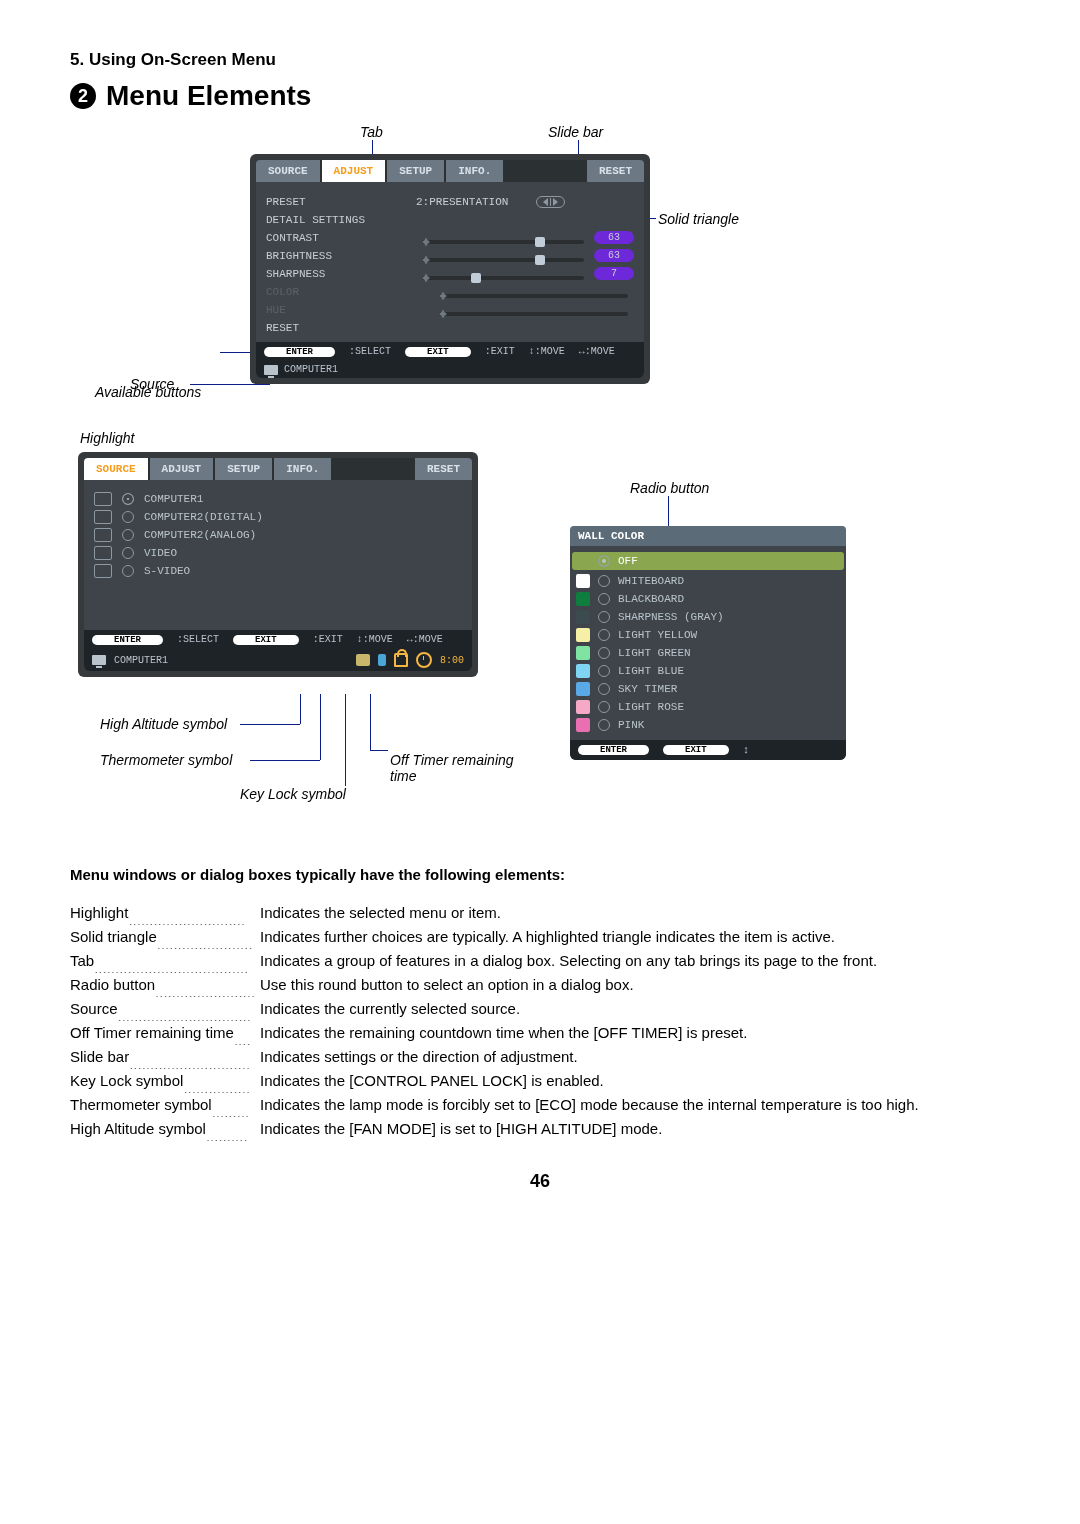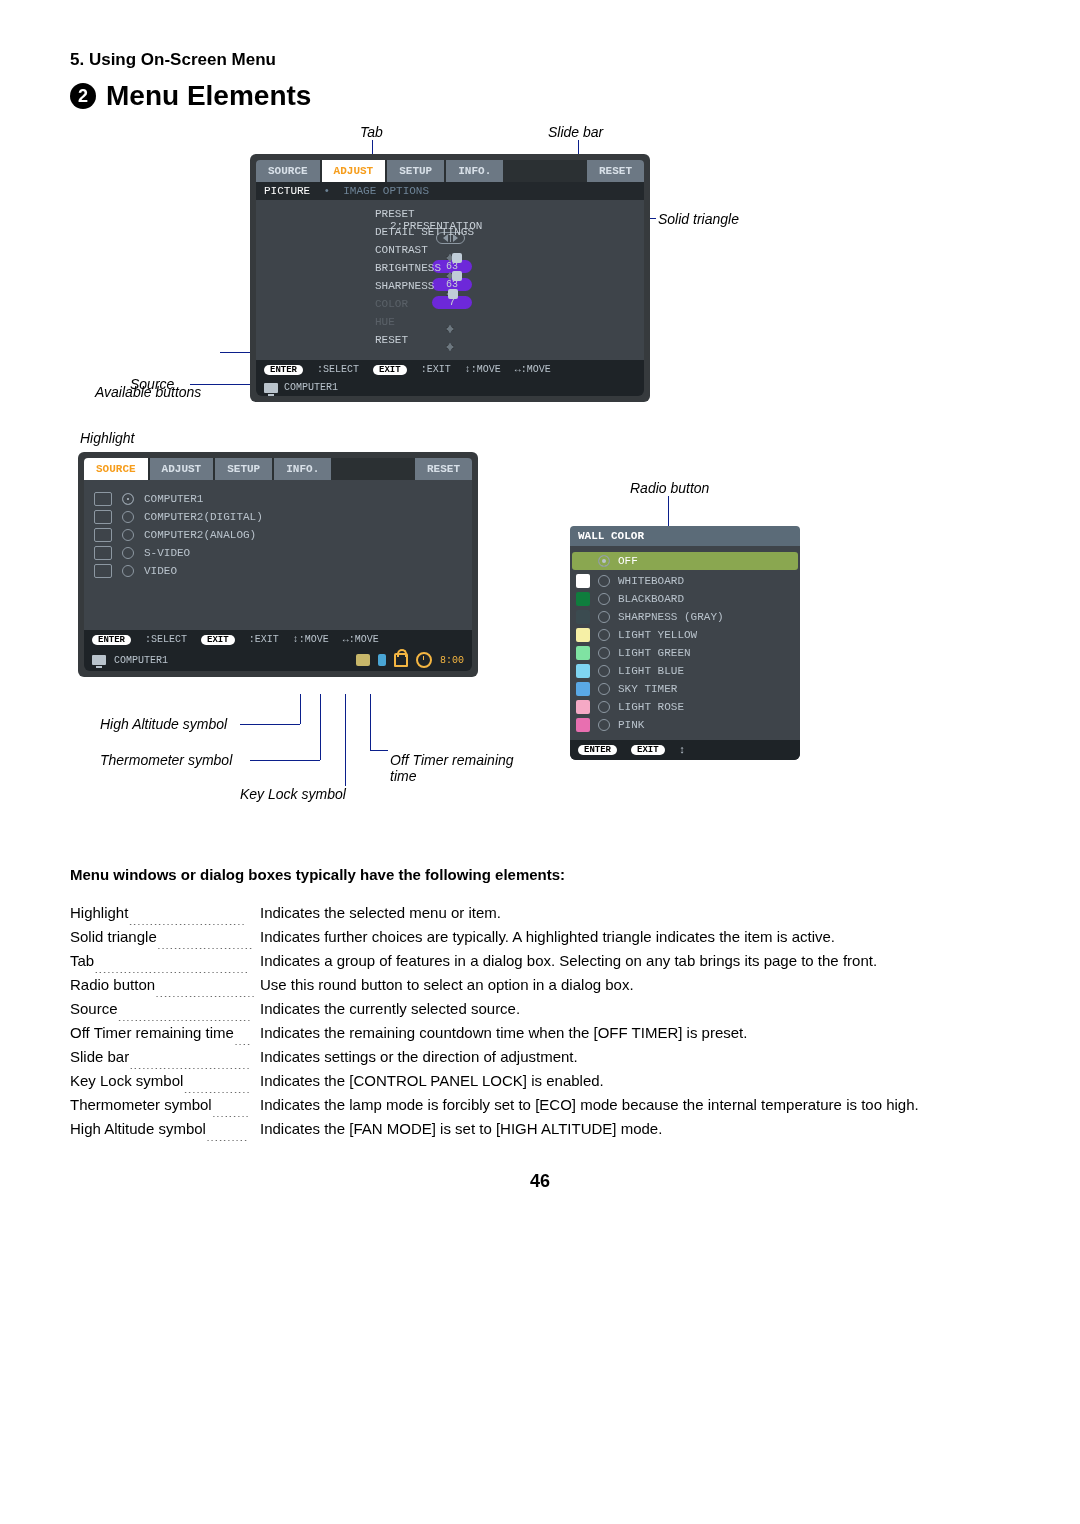--- a/index.html
+++ b/index.html
@@ -66,21 +66,21 @@
   }
   .osd-tab.active { background:#fff; color:#f69d1c; }
   .osd-tab.reset { margin-left:auto; }
   .osd-subtabs { background:#23282c; color:#6d8396; padding:3px 8px; font-size:11px; }
   .osd-subtabs .sel{ color:#fff; }
   .osd-body {
     background:#3e444a;
     padding:8px 10px;
     min-height:130px;
   }
-  .osd-row { display:flex; align-items:center; height:18px; color:#c7cfd6;flex-direction:column;}
+  .osd-row { display:flex; align-items:flex-end; height:18px; color:#c7cfd6;}
   .osd-row.disabled{ color:#5a6168;gap:17px;}
   .osd-row .lab{ width:150px; }
   .osd-row .val{ width:120px; text-align:left;}
   .slider{
     flex:1; height:4px; background:#2a2e31; border-radius:2px; position:relative; margin:0 6px;
     display:flex; align-items:center;
   }
   .slider:before, .slider:after{
     content:""; width:0;height:0; border-top:4px solid transparent;border-bottom:4px solid transparent;
   }
@@ -92,21 +92,21 @@
     margin-left:4px; min-width:24px; text-align:center;
   }
   .solid-tri{ display:inline-flex; align-items:center; gap:2px; border:1px solid #8d98a2; border-radius:10px; padding:1px 6px;}
   .tri{ width:0;height:0;border-top:4px solid transparent;border-bottom:4px solid transparent; }
   .tri.l{ border-right:5px solid #8d98a2;}
   .tri.r{ border-left:5px solid #8d98a2;}
   .osd-footer{
     background:#1e2327; padding:4px 8px; font-size:10px; color:#b9c3cc;
     display:flex; gap:14px; align-items:center;
   }
-  .pill{ background:#fff; color:#000; border-radius:8px; padding:0 6px; font-size:9px; font-weight:bold;}
+  .pill{ background:#fff; color:#000; border-radius:8px; padding:0 22px; font-size:9px; font-weight:bold;}
   .osd-source-bar{
     background:#1e2327; padding:3px 8px; font-size:10px; color:#b9c3cc;
     display:flex; gap:6px; align-items:center; border-radius:0 0 6px 6px;
   }
   .monitor-ico{ width:14px;height:10px;background:#b9c3cc;border-radius:1px;position:relative;}
   .monitor-ico:after{content:"";position:absolute;bottom:-3px;left:4px;width:6px;height:2px;background:#b9c3cc;}
 
   
   .fig2-wrap{ position:relative; width:100%; height:400px; }
   .osd-source-body{ background:#3e444a; padding:10px; min-height:130px;}
@@ -119,21 +119,21 @@
     display:flex; gap:8px; align-items:center; border-radius:0 0 6px 6px;
   }
   .mini-ico{ width:14px;height:12px;background:#b9c3cc;border-radius:2px;display:inline-block;}
   .lock-ico{ width:10px;height:10px;border:2px solid #f5b642;border-radius:2px 2px 1px 1px; position:relative;}
   .lock-ico:before{content:"";position:absolute;top:-6px;left:1px;width:6px;height:6px;border:2px solid #f5b642;border-bottom:none;border-radius:6px 6px 0 0;}
   .clock-ico{ width:12px;height:12px;border:2px solid #f5b642;border-radius:50%;position:relative;}
   .clock-ico:after{content:"";position:absolute;top:2px;left:5px;width:1px;height:4px;background:#f5b642;}
 
   
   .wall-panel{
-    width:230px;
+    width:276px;
     background:#3e444a;
     border-radius:6px;
     font-family:"Courier New",monospace;
     font-size:11px;
     color:#b9c3cc;
     position:absolute;
   }
   .wall-head{ background:#5b6b78; color:#fff; font-weight:bold; padding:4px 8px; border-radius:4px 4px 0 0;}
   .wall-body{ padding:6px;}
   .wall-row{ display:flex; align-items:center; gap:8px; height:18px;}
@@ -186,23 +186,20 @@
 
     <div class="osd" style="left:180px; top:28px;">
       <div class="osd-inner">
         <div class="osd-tabs" id="osd1-tabs">
             <div class="osd-tab">SOURCE</div>
             <div class="osd-tab active">ADJUST</div>
             <div class="osd-tab">SETUP</div>
             <div class="osd-tab">INFO.</div>
             <div class="osd-tab reset">RESET</div>
           </div>
-        <div class="osd-subtabs">
-          <span class="sel">PICTURE</span><span style="color:#6d8396;"> &nbsp;•&nbsp; IMAGE OPTIONS</span>
-        </div>
         <div class="osd-body" id="osd1-body">
             <div class="osd-row">
               <span class="lab">PRESET</span>
               <span class="val">2:PRESENTATION</span>
               <span class="solid-tri">
                 <span class="tri l"></span>
                 <span style="width:1px;height:8px;background:#8d98a2;display:inline-block;"></span>
                 <span class="tri r"></span>
               </span>
             </div>
@@ -283,26 +280,26 @@
               <span>COMPUTER2(DIGITAL)</span>
             </div>
             <div class="src-row">
               <span class="src-ico"></span>
               <span class="radio"></span>
               <span>COMPUTER2(ANALOG)</span>
             </div>
             <div class="src-row">
               <span class="src-ico"></span>
               <span class="radio"></span>
-              <span>S-VIDEO</span>
+              <span>VIDEO</span>
             </div>
             <div class="src-row">
               <span class="src-ico"></span>
               <span class="radio"></span>
-              <span>VIDEO</span>
+              <span>S-VIDEO</span>
             </div>
           </div>
         <div class="osd-footer">
           <span class="pill">ENTER</span>
             <span>:SELECT</span>
           <span class="pill">EXIT</span>
             <span>:EXIT</span>
           <span>↕:MOVE</span>
           <span>↔:MOVE</span>
         </div>

